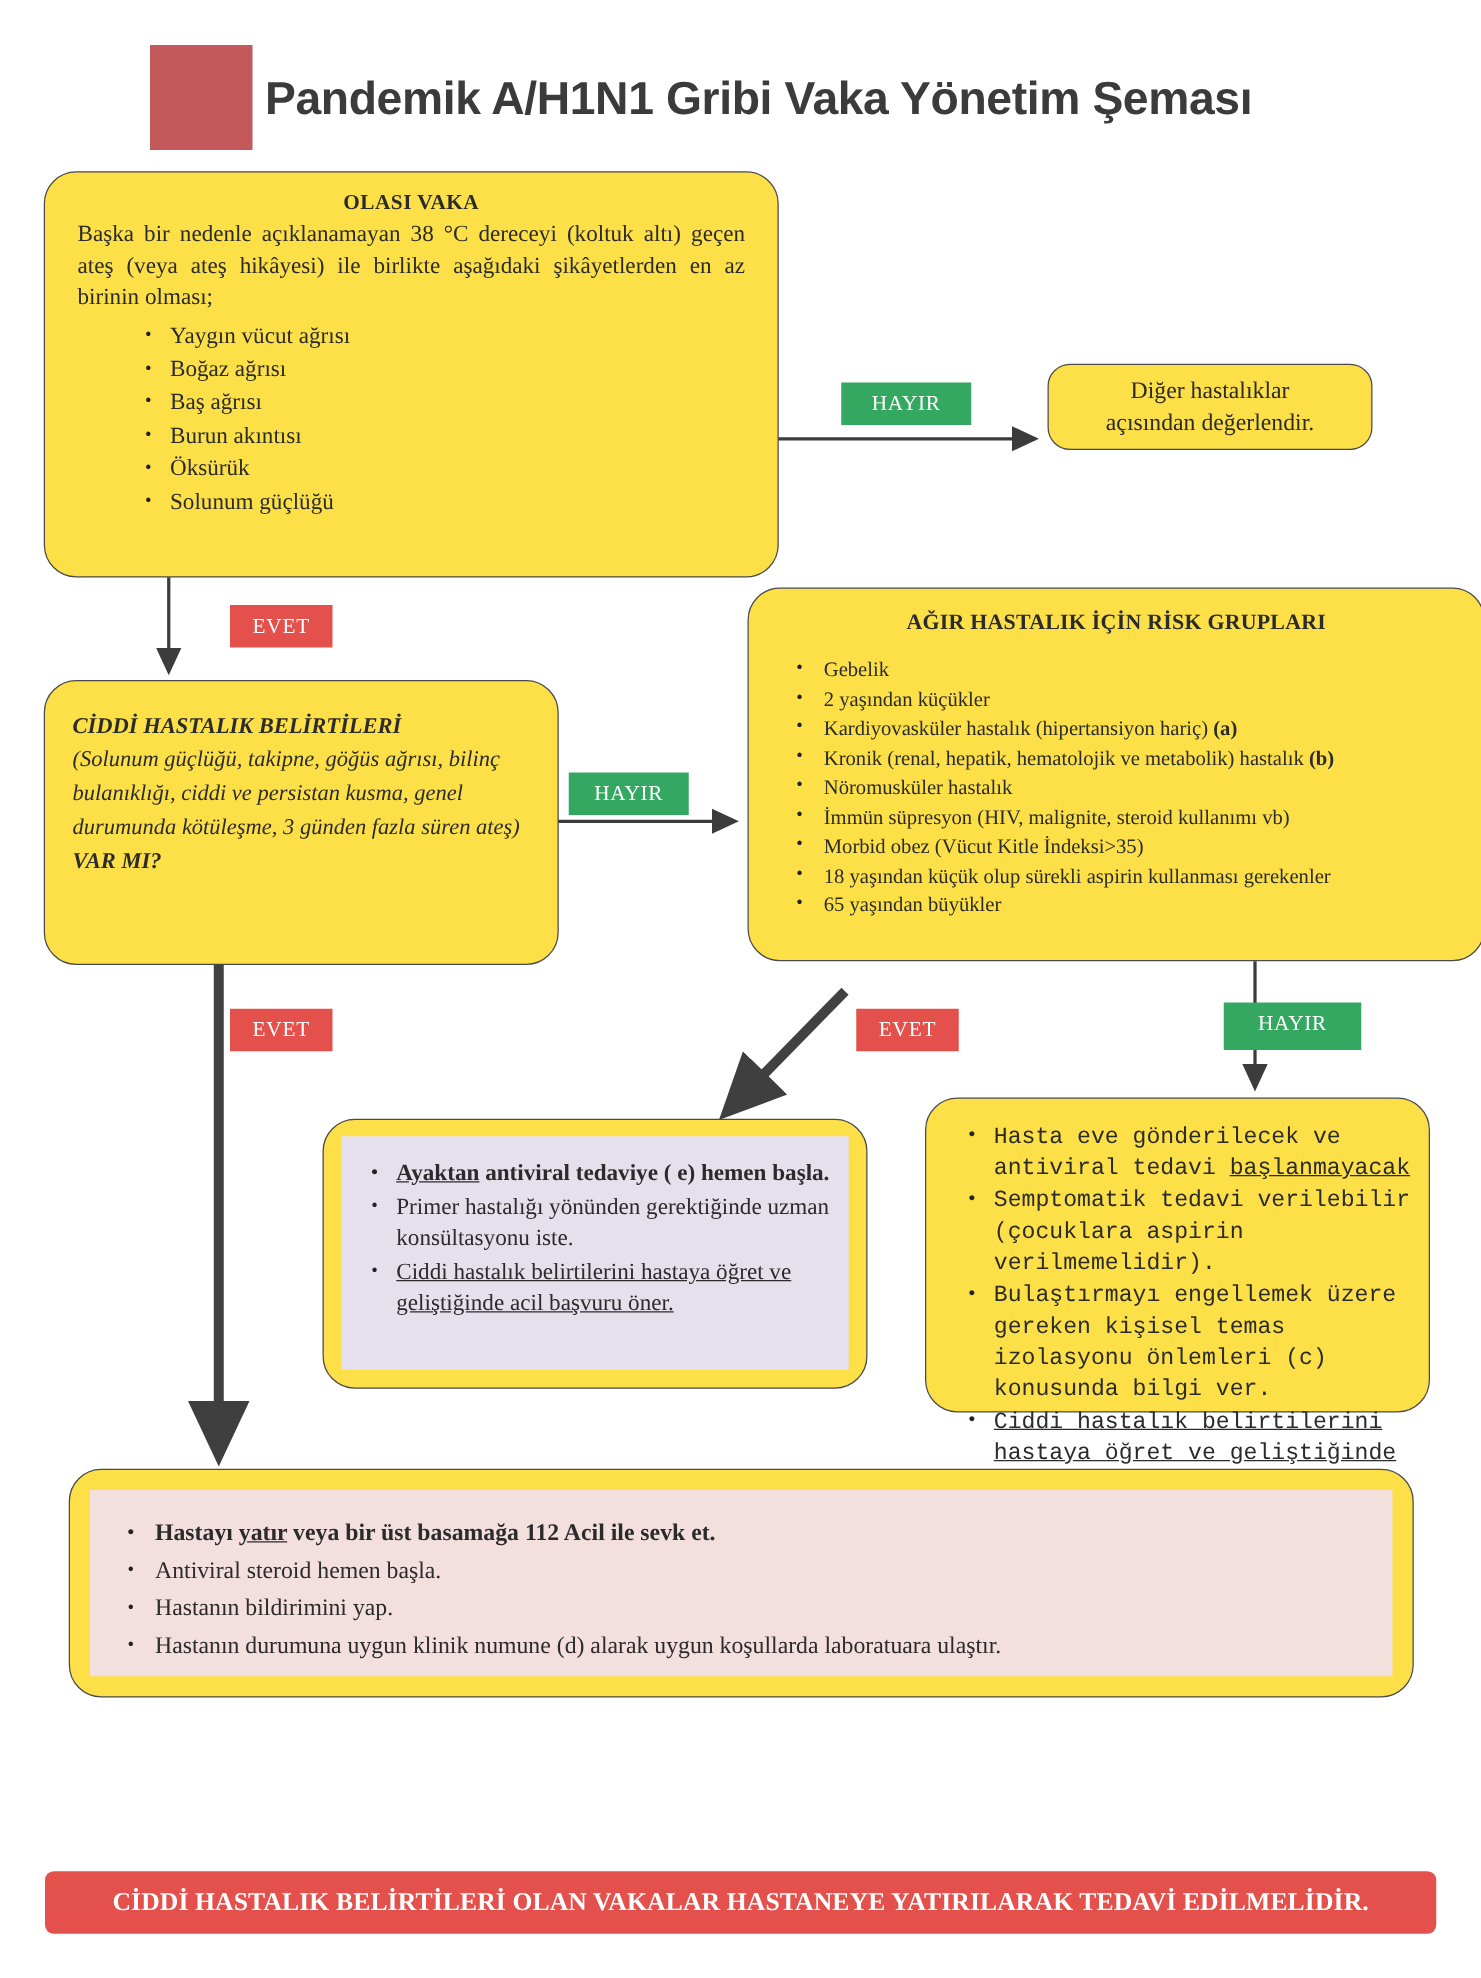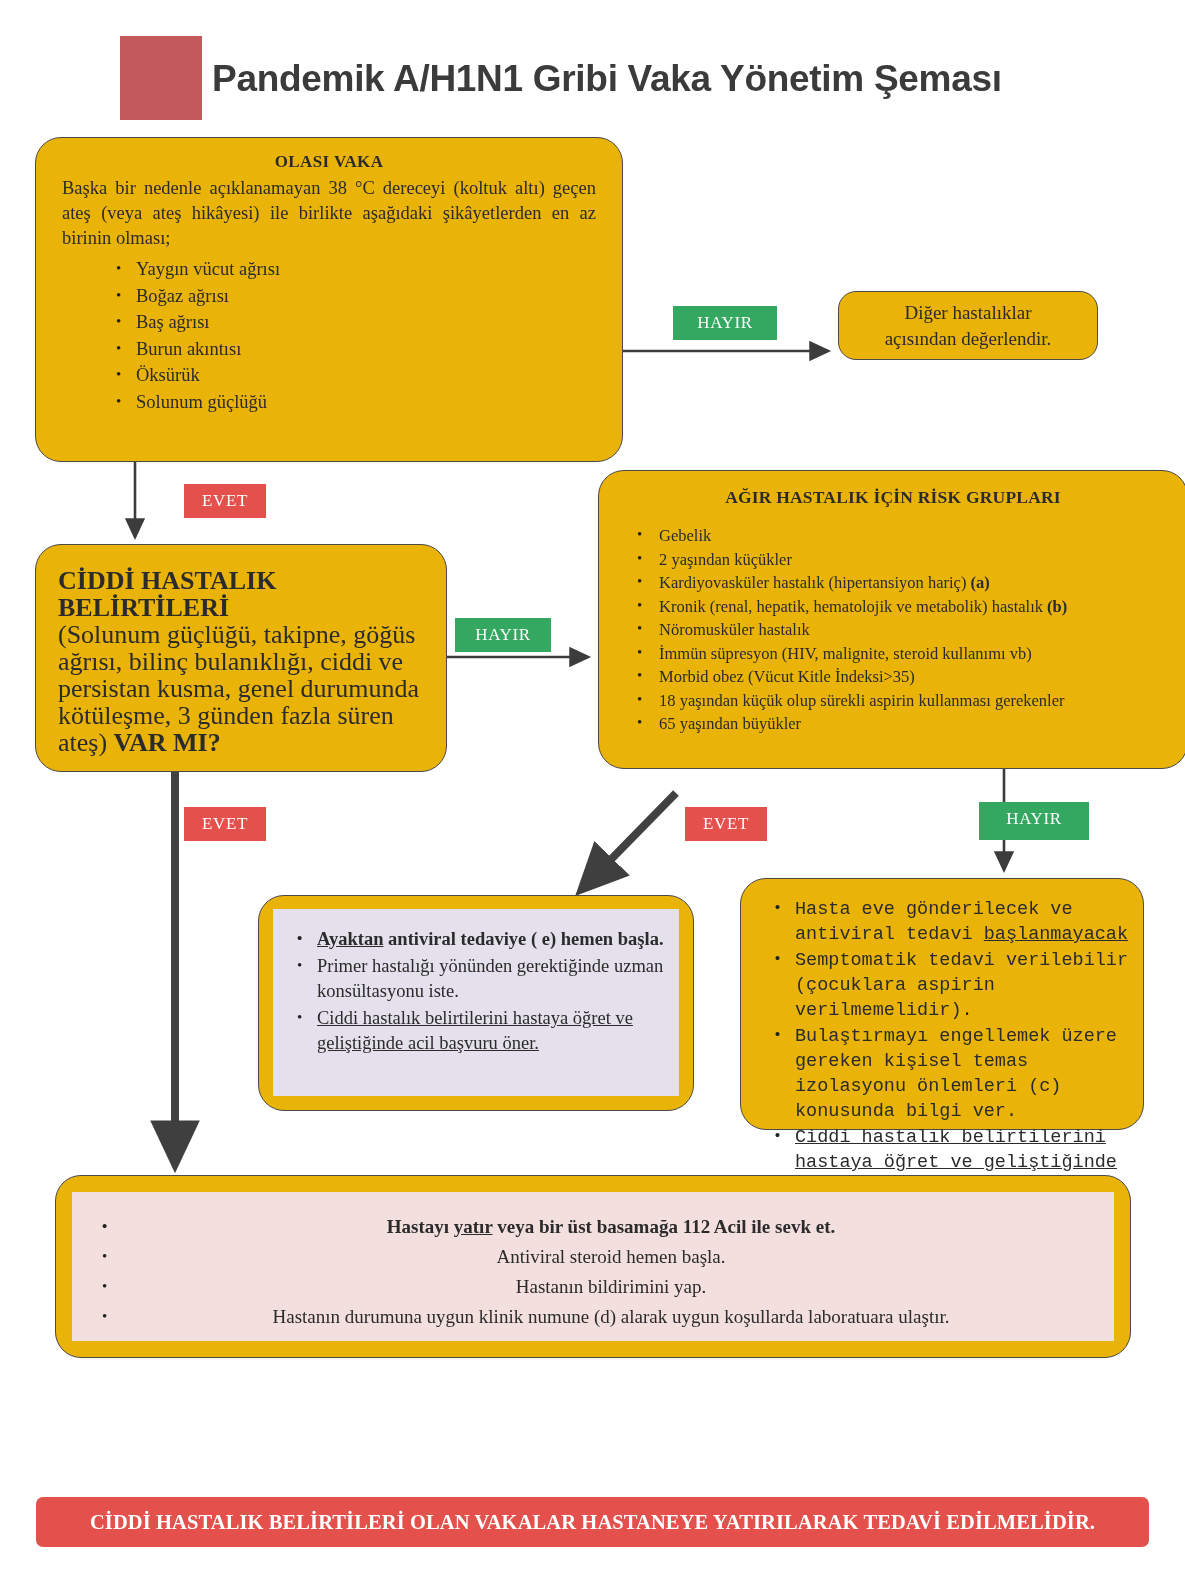--- a/index.html
+++ b/index.html
@@ -9,21 +9,21 @@
 
   
   #hdr-square{position:absolute;left:120px;top:36px;width:82px;height:84px;background:#c3595a;}
   #hdr-title{position:absolute;left:212px;top:44px;width:900px;height:70px;
              font-family:"Liberation Sans","DejaVu Sans",sans-serif;
              font-weight:bold;font-size:37px;letter-spacing:-0.3px;color:#3b3b3b;
              line-height:70px;white-space:nowrap;}
 
   
   .node{position:absolute;box-sizing:border-box;border:1.6px solid #4a4a4a;
-        border-radius:26px;background:#eab308;}
+        border-radius:26px;background:#fde047;}
 
   .ttl{font-weight:bold;text-align:center;}
   ul.bl{margin:0;padding:0;list-style:none;}
   ul.bl > li{position:relative;padding-left:26px;}
   ul.bl > li:before{content:"\2022";position:absolute;left:6px;top:-1px;font-size:15px;color:#222;}
   .b{font-weight:bold;}
   .u{text-decoration:underline;}
 
   
   #n-olasi{left:35px;top:137px;width:588px;height:325px;}
@@ -31,21 +31,21 @@
   #n-olasi .para{font-size:18.5px;line-height:25px;text-align:justify;
                  margin:4px 26px 0 26px;}
   #n-olasi ul.bl{margin:5px 0 0 74px;font-size:18.5px;line-height:26.5px;}
 
   
   #n-diger{left:838px;top:291px;width:260px;height:69px;border-radius:18px;}
   #n-diger .txt{font-size:19px;line-height:26px;text-align:center;margin-top:8px;}
 
   
   #n-ciddi{left:35px;top:544px;width:412px;height:228px;}
-  #n-ciddi .txt{font-size:26px;line-height:27px;margin:22px 18px 0 22px;}
+  #n-ciddi .txt{font-size:18px;line-height:27px;margin:22px 18px 0 22px;font-style:italic;}
 
   
   #n-risk{left:598px;top:470px;width:590px;height:299px;}
   #n-risk .ttl{font-size:17.5px;margin:16px 0 0 0;letter-spacing:.2px;}
   #n-risk ul.bl{margin:16px 0 0 30px;font-size:16.5px;line-height:23.5px;}
   #n-risk ul.bl > li{padding-left:30px;}
   #n-risk ul.bl > li:before{left:8px;}
 
   
   #n-ayaktan{left:258px;top:895px;width:436px;height:216px;}
@@ -56,21 +56,21 @@
 
   
   #n-eve{left:740px;top:878px;width:404px;height:252px;font-family:Liberation Mono, monospace;}
   #n-eve ul.bl{margin:18px 14px 0 16px;font-size:18.5px;line-height:25px;}
   #n-eve ul.bl > li{padding-left:38px;margin-bottom:1px;}
   #n-eve ul.bl > li:before{left:16px;}
 
   
   #n-yatir{left:55px;top:1175px;width:1076px;height:183px;}
   #n-yatir .fill{position:absolute;left:16px;top:16px;right:16px;bottom:16px;background:#f3dfde;}
-  #n-yatir ul.bl{margin:20px 16px 0 18px;font-size:19px;line-height:30px;text-align:center;}
+  #n-yatir ul.bl{margin:20px 16px 0 18px;font-size:19px;line-height:30px;}
   #n-yatir ul.bl > li{padding-left:34px;}
   #n-yatir ul.bl > li:before{left:12px;}
 
   
   #banner{position:absolute;left:36px;top:1497px;width:1113px;height:50px;
           background:#e4514c;border-radius:7px;color:#ffffff;font-weight:bold;
           font-size:20.5px;line-height:50px;text-align:center;letter-spacing:.1px;}
 
   
   .lbl{position:absolute;color:#ffffff;text-align:center;font-size:17px;

